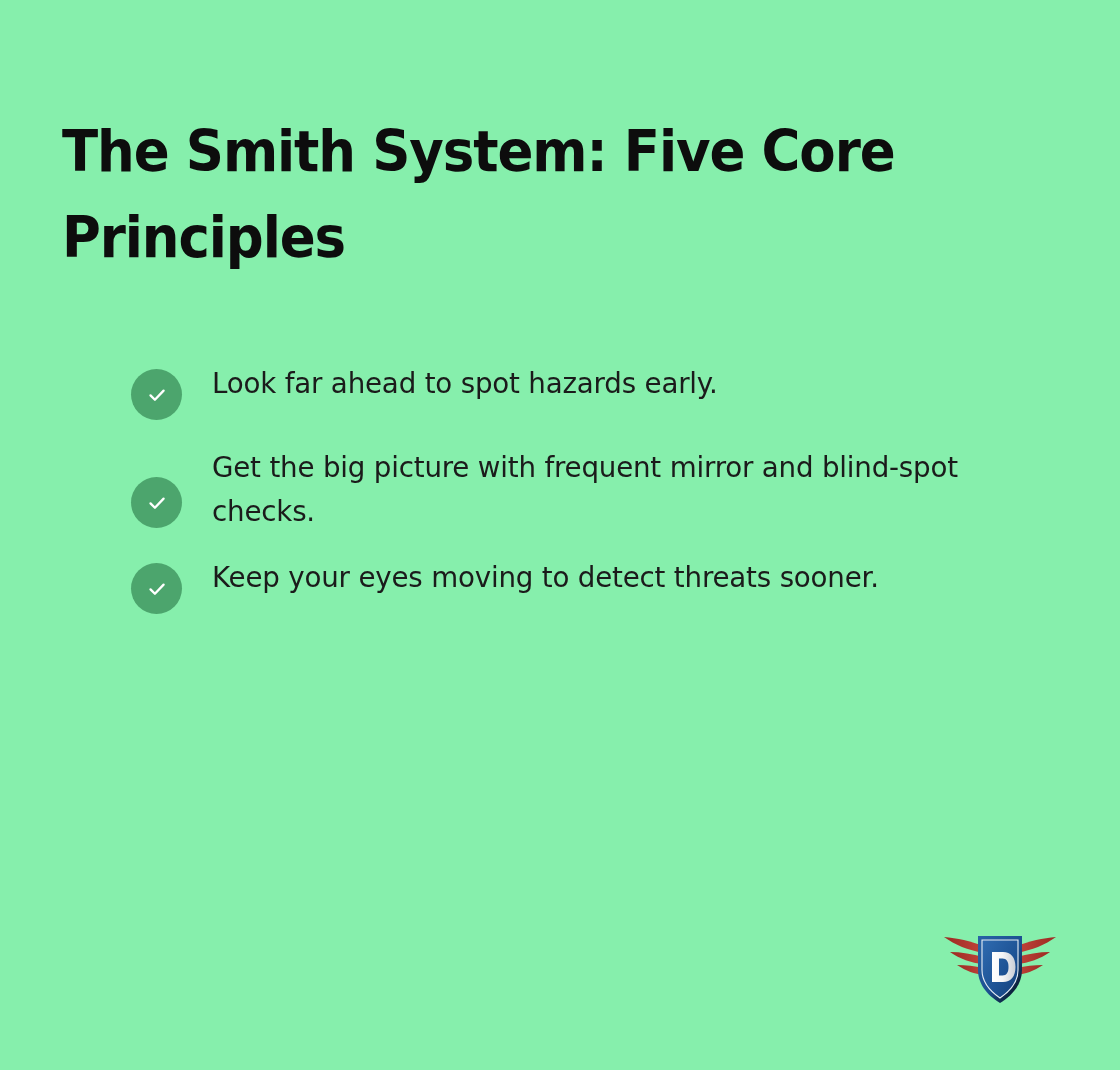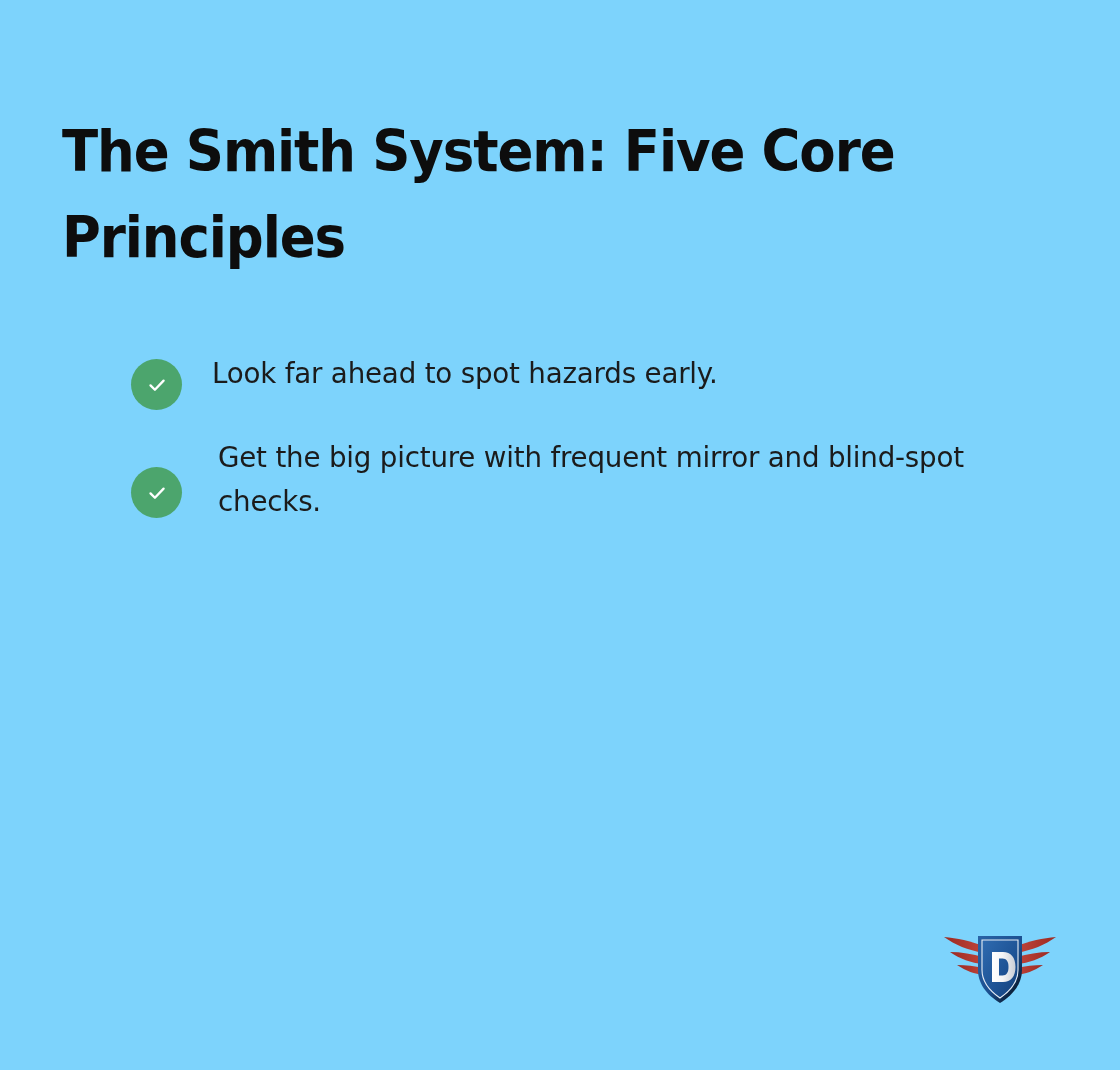--- a/index.html
+++ b/index.html
@@ -6,52 +6,52 @@
   html, body { width:1120px; height:1070px; }
   body {
     background: #e1e1e3;
     font-family: "Liberation Sans", sans-serif;
     position: relative;
     overflow: hidden;
   }
   .slide {
     position: absolute;
     inset: 0;
-    background: #7dd3fc;
+    background: #86efac;
   }
   .title {
     position: absolute;
     left: 62px;
     top: 108px;
     width: 930px;
     font-family: "DejaVu Sans", sans-serif;
     font-size: 57px;
     font-weight: 700;
     line-height: 86px;
     letter-spacing: -1.2px;
     color: #0d0d0d;
     transform: scaleX(0.93);
     transform-origin: left top;
     -webkit-font-smoothing: antialiased;
   }
   .list {
     position: absolute;
     left: 131px;
-    top: 351px;
+    top: 361px;
     width: 920px;
     list-style: none;
   }
   .list-item {
     position: relative;
     display: flex;
     align-items: flex-start;
     margin-bottom: 18px;
     min-height: 66px;
   }
-  .list-item.two-line { margin-bottom: 22px; gap: 6px; }
+  .list-item.two-line { margin-bottom: 22px; }
   .bullet {
     flex: 0 0 auto;
     width: 51px;
     height: 51px;
     border-radius: 50%;
     background: #4ca56d;
     display: flex;
     align-items: center;
     justify-content: center;
     margin-top: 8px;
@@ -100,20 +100,28 @@
 
     <li class="list-item two-line">
       <span class="bullet">
         <svg width="26" height="26" viewBox="0 0 26 26" aria-hidden="true">
           <path d="M6.5 13.4 L10.9 17.8 L19.6 8.6" fill="none" stroke="#ffffff" stroke-width="2.3" stroke-linecap="round" stroke-linejoin="round"></path>
         </svg>
       </span>
       <span class="item-text">Get the big picture with frequent mirror and blind-spot checks.</span>
     </li>
 
+    <li class="list-item">
+      <span class="bullet">
+        <svg width="26" height="26" viewBox="0 0 26 26" aria-hidden="true">
+          <path d="M6.5 13.4 L10.9 17.8 L19.6 8.6" fill="none" stroke="#ffffff" stroke-width="2.3" stroke-linecap="round" stroke-linejoin="round"></path>
+        </svg>
+      </span>
+      <span class="item-text">Keep your eyes moving to detect threats sooner.</span>
+    </li>
 
 
 
   </ul>
 
   <div class="logo">
     <svg viewBox="0 0 118 80" aria-hidden="true">
       <defs>
         <linearGradient id="shieldGrad" x1="0" y1="0" x2="1" y2="1">
           <stop offset="0%" stop-color="#2a63a6"></stop>

